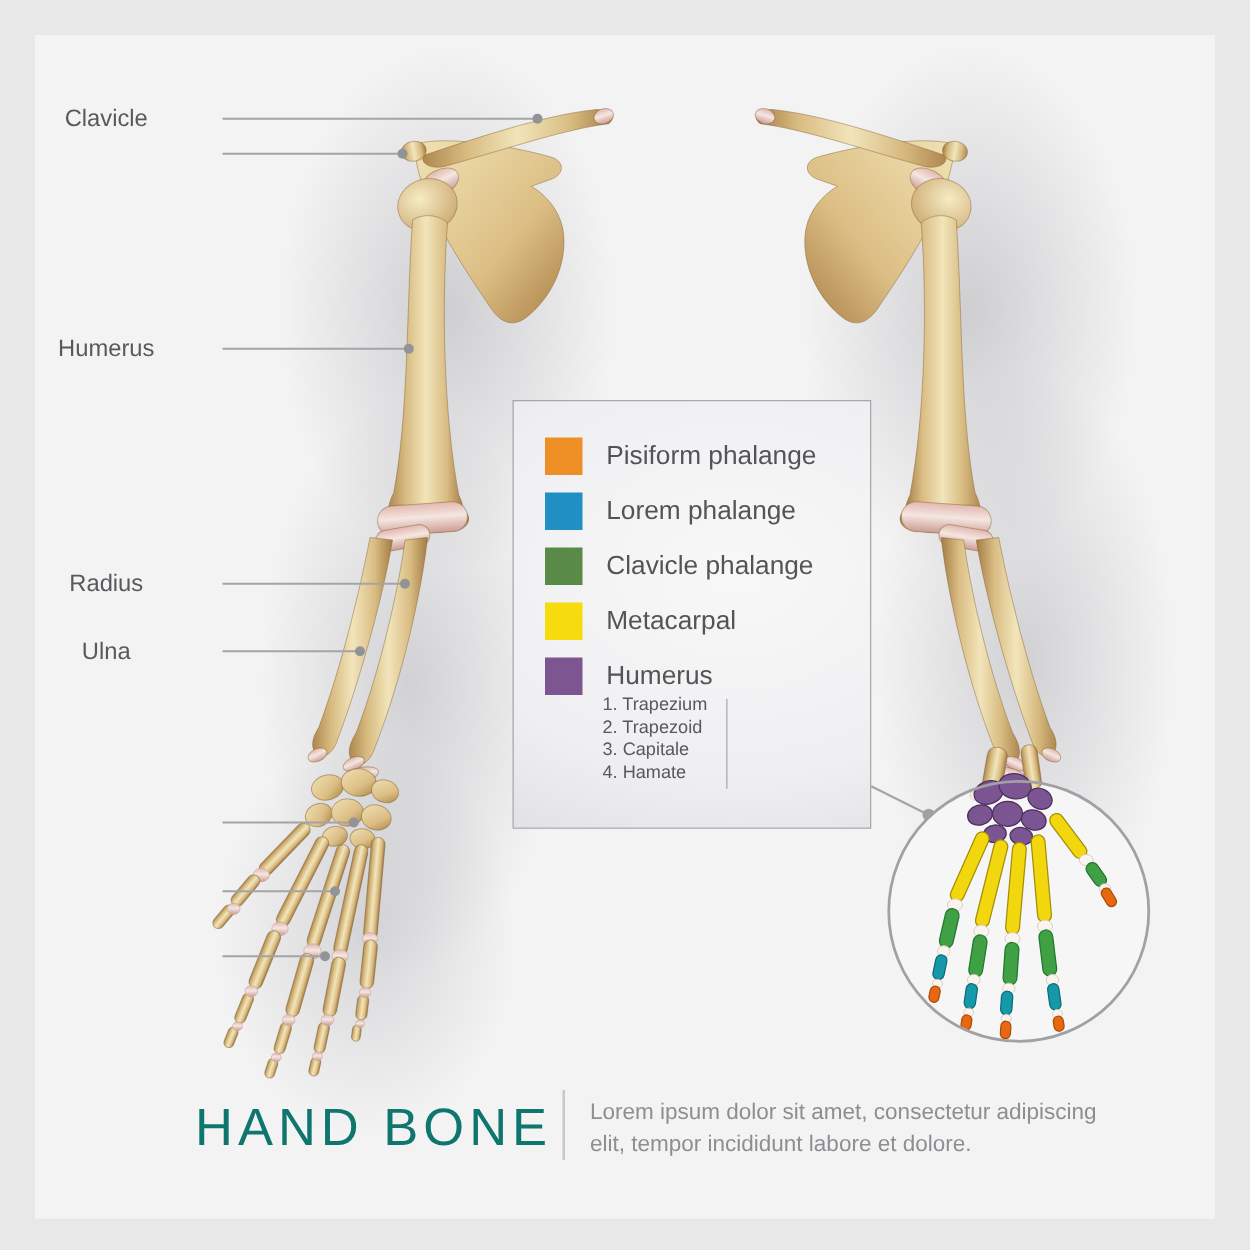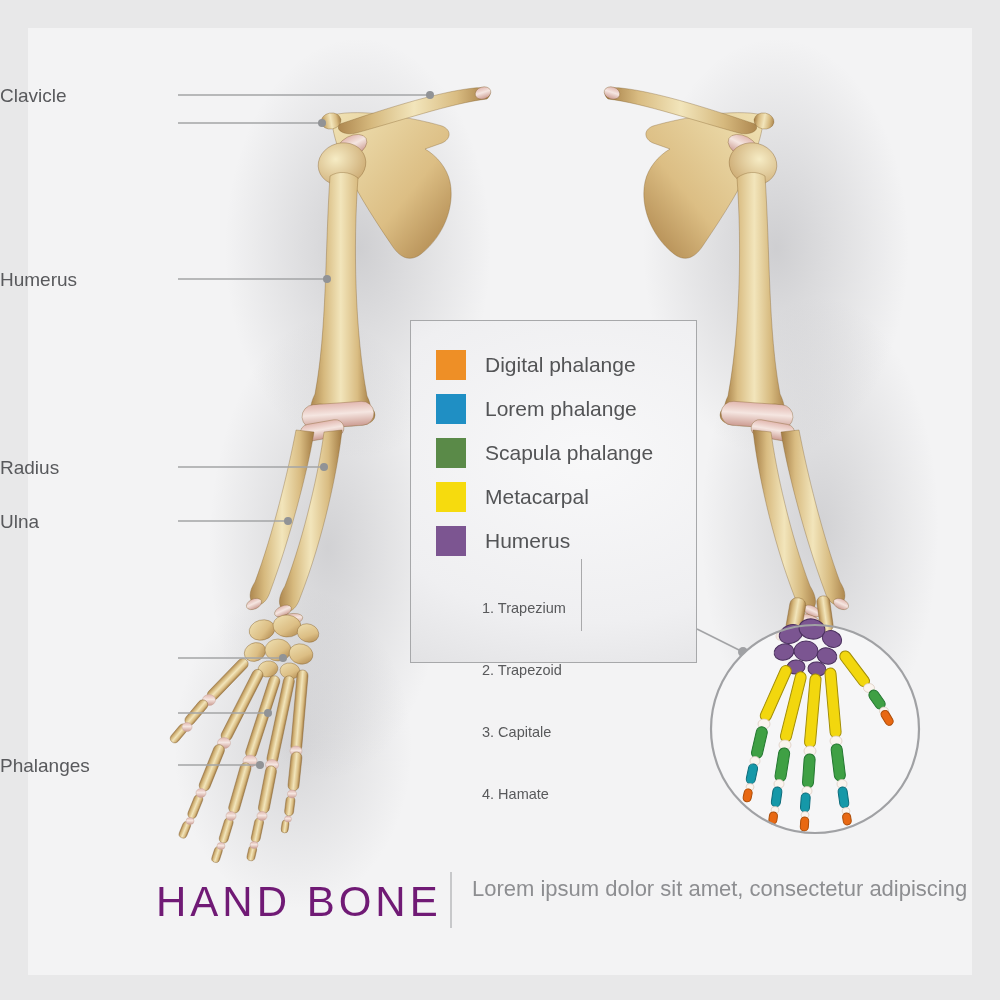--- a/index.html
+++ b/index.html
@@ -7,34 +7,34 @@
          font-family:"Liberation Sans", sans-serif;}
   .panel{position:absolute;left:28px;top:28px;width:944px;height:947px;
     background:
       radial-gradient(190px 300px at 330px 220px, rgba(122,122,128,.30), transparent 70%),
       radial-gradient(170px 330px at 300px 520px, rgba(122,122,128,.28), transparent 70%),
       radial-gradient(170px 230px at 265px 720px, rgba(122,122,128,.24), transparent 70%),
       radial-gradient(190px 300px at 748px 220px, rgba(122,122,128,.30), transparent 70%),
       radial-gradient(170px 330px at 792px 500px, rgba(122,122,128,.28), transparent 70%),
       #F3F3F4;}
   svg.art{position:absolute;left:0;top:0;width:1000px;height:1000px;}
-  .anat-label{position:absolute;left:0;width:170px;text-align:left;height:24px;line-height:24px;
+  .anat-label{position:absolute;left:0;width:170px;text-align:center;height:24px;line-height:24px;
     font-size:19px;color:#58595C;}
   .legend-box{position:absolute;left:410px;top:320px;width:287px;height:343px;box-sizing:border-box;
     border:1.5px solid #A7A8AA;
     background:radial-gradient(420px 300px at 62% 40%, #F8F8F9 0%, #EFEFF1 55%, #D8D8DA 100%);}
   .legend-row{position:absolute;left:25px;height:30px;}
   .swatch{position:absolute;left:0;top:0;width:30px;height:30px;}
   .legend-label{position:absolute;left:49px;top:0;height:30px;line-height:30px;font-size:21px;color:#535456;white-space:nowrap;}
   .carpal-col{position:absolute;top:234px;font-size:14.5px;line-height:18px;color:#58595B;}
-  .carpal-col div{white-space:nowrap;margin-top:44px;}
+  .carpal-col div{white-space:nowrap;}
   .col-divider{position:absolute;left:170px;top:238px;width:1px;height:72px;background:#A9A9AB;}
-  .title{position:absolute;left:156px;top:878px;font-size:42px;letter-spacing:4px;color:#701a75;}
+  .title{position:absolute;left:156px;top:878px;font-size:42px;letter-spacing:4px;color:#0f766e;}
   .title-divider{position:absolute;left:450px;top:872px;width:2px;height:56px;background:#C7C8CA;}
-  .lorem{position:absolute;left:472px;top:876px;font-size:22px;line-height:26px;color:#8D8E91;}
+  .lorem{position:absolute;left:472px;top:876px;font-size:18px;line-height:26px;color:#8D8E91;}
 </style>
 </head>
 <body>
 
 <div class="stage">
   <div class="panel"></div>
 
   <svg class="art" viewBox="0 0 1000 1000">
     <defs>
       <linearGradient id="gBone" x1="0" y1="0" x2="1" y2="0">
@@ -251,34 +251,33 @@
         <rect x="879" y="711" width="8" height="16" rx="4" transform="rotate(-31 883 711)"></rect>
       </g>
     </g>
     <circle cx="815" cy="729" r="104" fill="none" stroke="#A0A1A4" stroke-width="2.2"></circle>
   </svg>
 
   <div class="anat-label" style="top:84px">Clavicle</div>
   <div class="anat-label" style="top:268px">Humerus</div>
   <div class="anat-label" style="top:510px">Ulna</div>
   <div class="anat-label" style="top:456px">Radius</div>
-  <div class="anat-label" style="top:754px">Phalanges</div>
 
   <div class="legend-box">
     <div class="legend-row" style="top:29px">
       <span class="swatch" style="background: rgb(238, 143, 38);"></span>
-      <span class="legend-label">Digital phalange</span>
+      <span class="legend-label">Pisiform phalange</span>
     </div>
     <div class="legend-row" style="top:73px">
       <span class="swatch" style="background: rgb(31, 143, 196);"></span>
       <span class="legend-label">Lorem phalange</span>
     </div>
     <div class="legend-row" style="top:117px">
       <span class="swatch" style="background: rgb(90, 138, 72);"></span>
-      <span class="legend-label">Scapula phalange</span>
+      <span class="legend-label">Clavicle phalange</span>
     </div>
     <div class="legend-row" style="top:161px">
       <span class="swatch" style="background: rgb(246, 219, 14);"></span>
       <span class="legend-label">Metacarpal</span>
     </div>
     <div class="legend-row" style="top:205px">
       <span class="swatch" style="background: rgb(124, 85, 145);"></span>
       <span class="legend-label">Humerus</span>
     </div>
     <div class="carpal-col" style="left:71px">
@@ -287,14 +286,15 @@
       <div>3. Capitale</div>
       <div>4. Hamate</div>
     </div>
     <div class="col-divider"></div>
   </div>
 
   <div class="title">HAND BONE</div>
   <div class="title-divider"></div>
   <div class="lorem">
     <div>Lorem ipsum dolor sit amet, consectetur adipiscing</div>
+    <div>elit, tempor incididunt labore et dolore.</div>
   </div>
 </div>
 
 </body></html>

